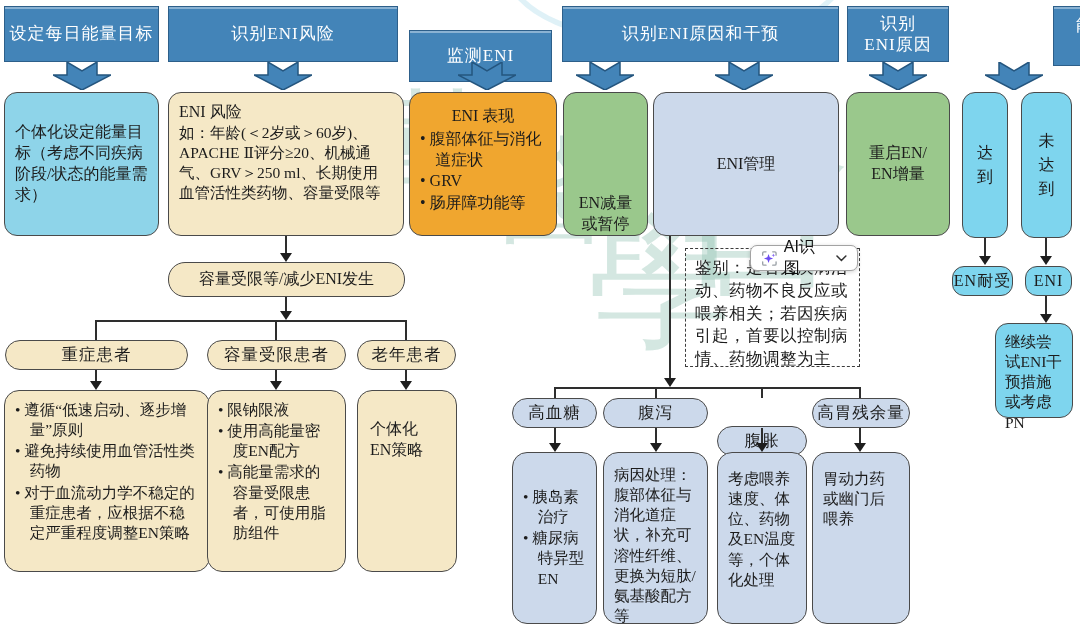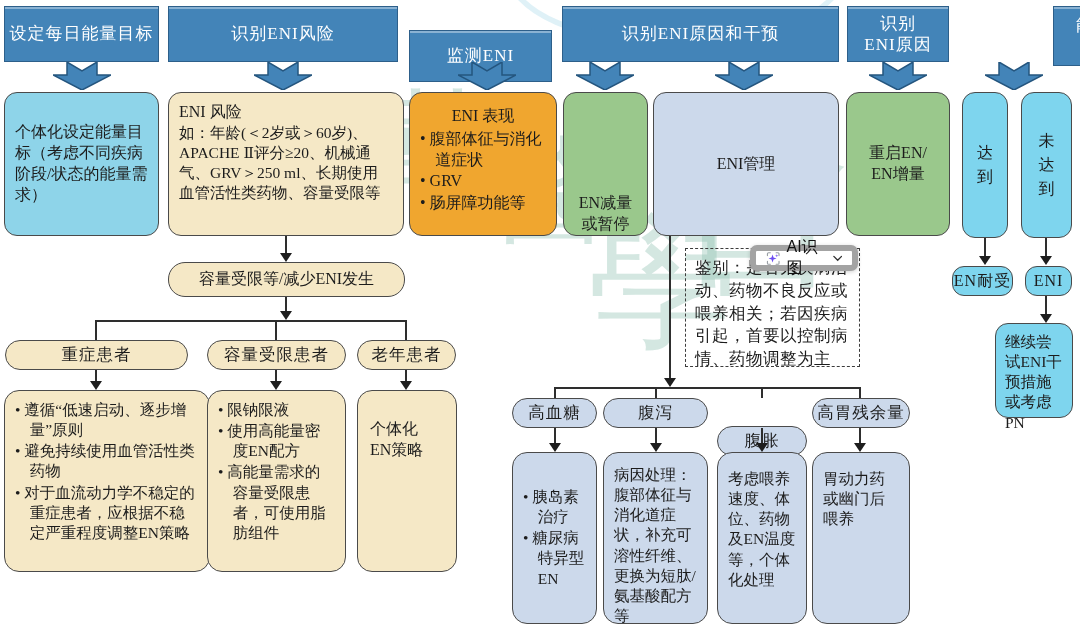--- a/index.html
+++ b/index.html
@@ -32,21 +32,21 @@
   .bullets .b{padding-left:.95em;text-indent:-.95em;margin-bottom:1px;}
   
   .vline{position:absolute;width:2px;background:#2e2e2e;}
   .hline{position:absolute;height:2px;background:#2e2e2e;}
   .ahead{position:absolute;width:0;height:0;border-left:6px solid transparent;
          border-right:6px solid transparent;border-top:9px solid #1e1e1e;}
   
   .dashed{border:1.6px dashed #3c3c3c;background:transparent;font-size:16.5px;line-height:1.38;
           letter-spacing:.5px;padding:8px 9px;}
   
-  .aibtn{background:#fff;border:6px solid #a3a3a3;border-radius:7px;box-shadow:0 1px 4px rgba(0,0,0,.18);
+  .aibtn{background:#fff;border:1px solid #a3a3a3;border-radius:7px;box-shadow:0 1px 4px rgba(0,0,0,.18);
          display:flex;align-items:center;gap:6px;padding:0 10px;
          font-family:"Liberation Sans","DejaVu Sans",sans-serif;font-size:16px;color:#111;cursor:pointer;}
 </style>
 </head>
 <body>
 
 <div id="canvas">
 
   <div class="wm-arc" style="left:505px;top:-105px;width:330px;height:140px;"></div>
   <span class="wm" style="left:378px;top:85px;font-size:125px;">華</span>

